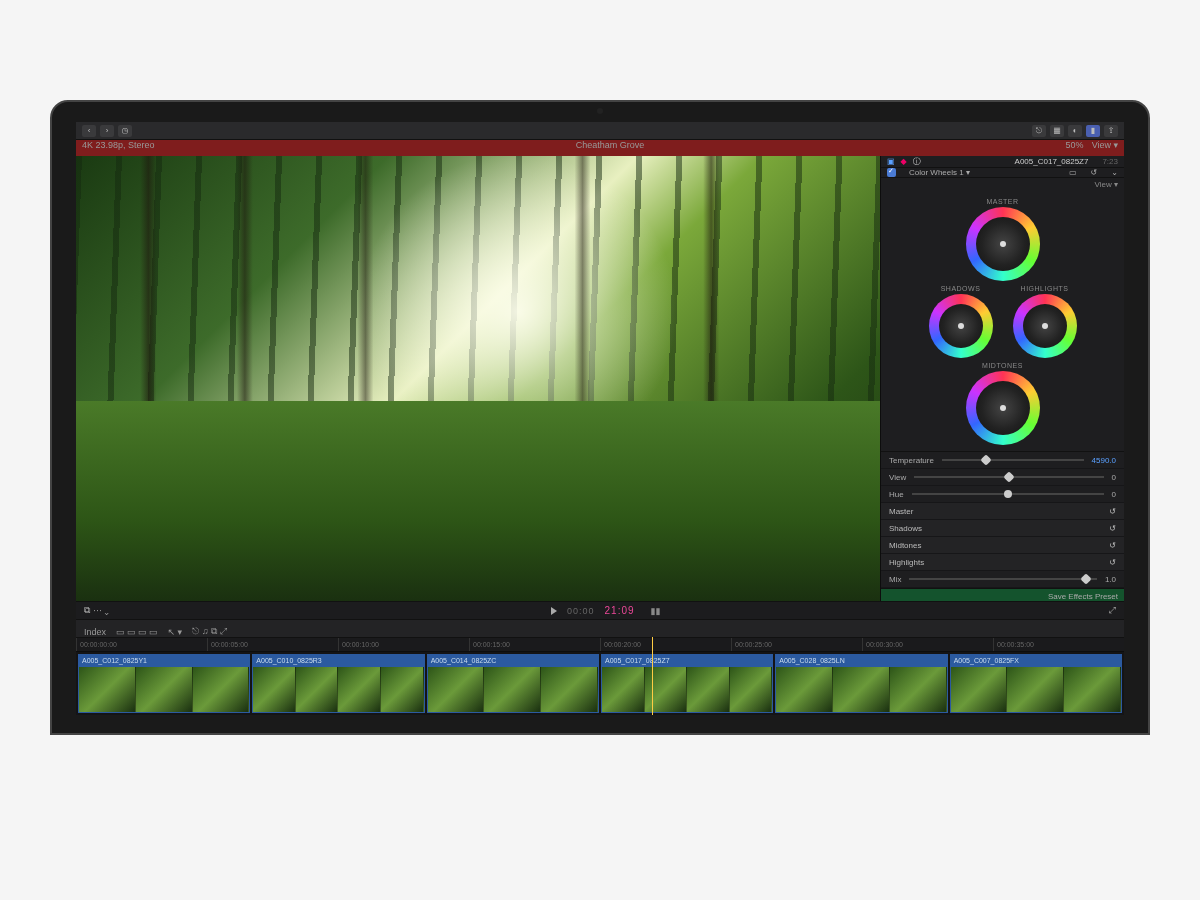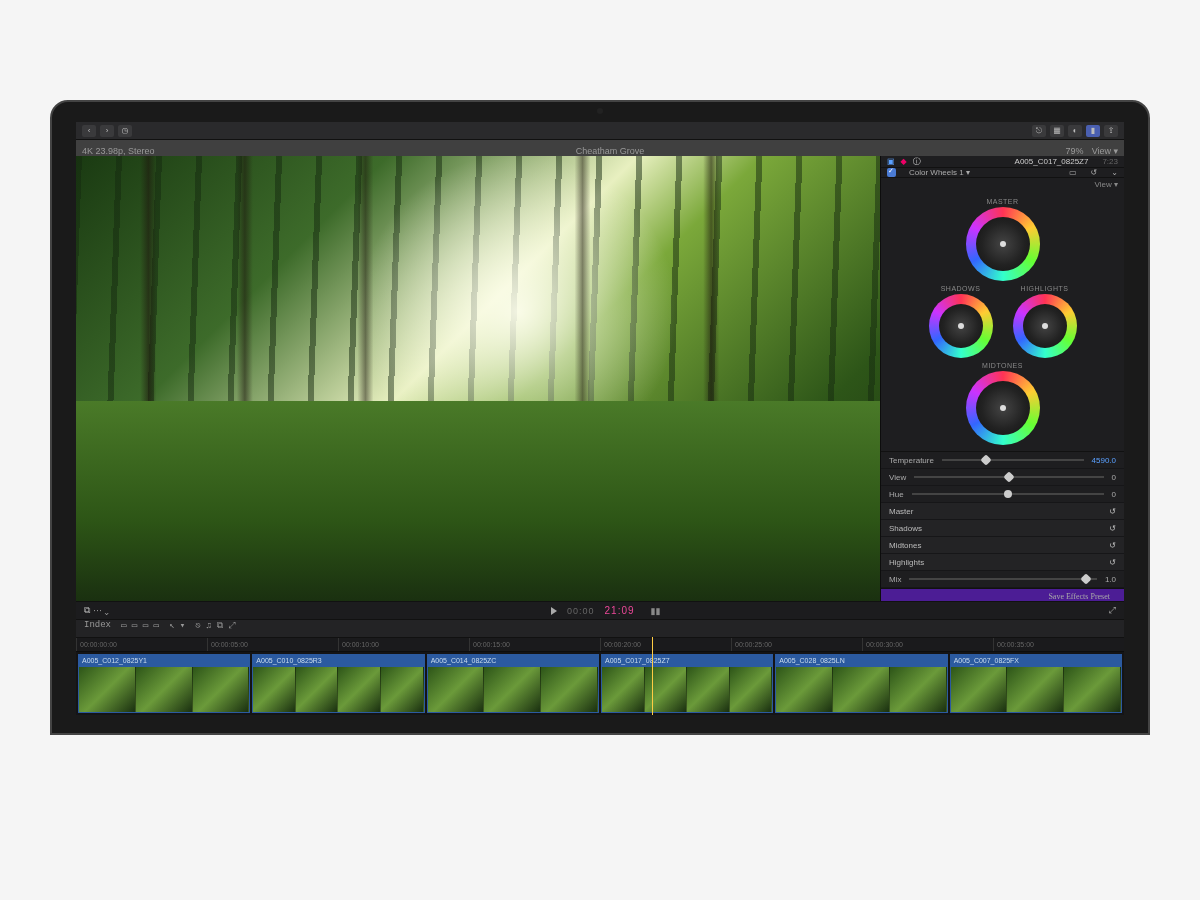--- a/index.html
+++ b/index.html
@@ -10,21 +10,21 @@
   .base { height: 28px; background: linear-gradient(#d6d6d8, #b8b8ba); border-radius: 0 0 60px 60px / 0 0 20px 20px; position: relative; text-align: center; color: #555; font-size: 12px; line-height: 22px; box-shadow: 0 6px 12px rgba(0,0,0,.3); }
   .base::after { content: ""; position: absolute; left: 50%; top: 0; transform: translateX(-50%); width: 160px; height: 10px; background: #aaa; border-radius: 0 0 10px 10px; }
   .notch { width: 6px; height: 6px; background: #222; border-radius: 50%; position: absolute; top: 8px; left: 50%; transform: translateX(-50%); }
 
   
   .topbar { height: 18px; background: #2a2a2c; display: flex; align-items: center; padding: 0 6px; gap: 4px; border-bottom: 1px solid #111; }
   .btn { height: 12px; min-width: 14px; padding: 0 3px; background: #3a3a3c; border-radius: 2px; display: inline-flex; align-items: center; justify-content: center; color: #bbb; font-size: 8px; }
   .flex { flex: 1; }
 
   
-  .vhdr { height: 16px; background: #404040; display: flex; align-items: flex-end; padding: 0 6px; color: #999; }
+  .vhdr { height: 16px; background: #7f1d1d; display: flex; align-items: flex-start; padding: 0 6px; color: #999; }
   .vhdr .center { flex: 1; text-align: center; }
 
   
   .mainrow { flex: 1; display: flex; min-height: 0; }
   .viewer { flex: 1; background: linear-gradient(135deg, #1a3a12 0%, #3d6b2a 25%, #e8f0c0 45%, #7ba83a 55%, #2d5518 80%, #1a3010 100%); position: relative; overflow: hidden; }
   .viewer::before { content:""; position:absolute; inset:0; background:
       radial-gradient(circle at 55% 35%, rgba(255,255,240,.9), transparent 30%),
       repeating-linear-gradient(92deg, rgba(20,40,15,.5) 0 6px, transparent 6px 40px);
   }
   .trunks { position:absolute; inset:0; background:
@@ -49,29 +49,29 @@
   .wheel { width: 74px; height: 74px; border-radius: 50%; background: conic-gradient(#ff3355,#ffcc33,#66ff33,#33ffcc,#3366ff,#cc33ff,#ff3355); position: relative; margin: 2px auto; }
   .wheel::after { content:""; position:absolute; inset:10px; border-radius:50%; background: radial-gradient(circle, #444 0%, #222 55%, #111 100%); }
   .wheel .dot { position:absolute; width:6px; height:6px; background:#ddd; border-radius:50%; top:50%; left:50%; transform:translate(-50%,-50%); z-index:2; }
   .wheel.small { width: 64px; height: 64px; }
   .params { border-top: 1px solid #111; }
   .prow { display: flex; align-items: center; height: 17px; padding: 0 8px; border-bottom: 1px solid #161618; color:#aaa; }
   .prow .pv { margin-left: auto; color: #5aa0ff; }
   .prow .slider { flex:1; height:2px; background:#444; margin:0 8px; position:relative; }
   .prow .slider .knob { position:absolute; top:-3px; width:8px; height:8px; background:#ccc; border-radius:2px; transform: rotate(45deg); }
   .prow.section { color:#bbb; background:#232325; }
-  .preset { height: 16px; background:#4c1d95; text-align:right; padding:0 14px; line-height:16px; color:#aaa; border-top:1px solid #111;font-family:Liberation Serif, serif; }
+  .preset { height: 16px; background:#14532d; text-align:right; padding:0 6px; line-height:16px; color:#aaa; border-top:1px solid #111; }
 
   
   .transport { height: 18px; background:#1c1c1e; display:flex; align-items:center; padding:0 8px; gap:10px; color:#bbb; border-top:1px solid #111; }
   .transport .tc { font-family: Liberation Sans, sans-serif; letter-spacing:1px;text-align:right; }
   .tri { width:0; height:0; border-left:6px solid #aaa; border-top:4px solid transparent; border-bottom:4px solid transparent; display:inline-block; }
 
   
-  .tlhdr { height: 18px; background:#232325; display:flex; align-items:flex-start; padding:0 8px; gap:10px; border-top:1px solid #111; color:#999;font-family:Liberation Mono, monospace; }
+  .tlhdr { height: 18px; background:#232325; display:flex; align-items:flex-end; padding:0 8px; gap:10px; border-top:1px solid #111; color:#999; }
   .ruler { height: 14px; background:#1a1a1c; display:flex; color:#666; font-size:7px; border-top:1px solid #111; }
   .ruler div { flex:1; border-left:1px solid #333; padding-left:3px; line-height:14px; }
   .clips { height: 64px; background:#141416; display:flex; gap:2px; padding:2px; border-top:1px solid #0d0d0d; overflow:hidden; }
   .clip { flex:1; min-width:0; display:flex; flex-direction:column; border:1px solid #2b5aa0; background:#223; }
   .clip .lbl { height:12px; background:#2b5aa0; color:#cde; font-size:7px; padding:0 3px; line-height:12px; white-space:nowrap; overflow:hidden; }
   .clip .thumbs { flex:1; display:flex; }
   .clip .thumbs span { flex:1; background: linear-gradient(135deg,#2d5518,#6b9a3a 50%,#1a3010); border-right:1px solid rgba(0,0,0,.4); }
   .playhead { position:absolute; top:0; bottom:0; width:1px; background:#ffcc44; left:55%; }
   .tlwrap { position: relative; }
 </style>
@@ -91,21 +91,21 @@
         <span class="btn">⎋</span>
         <span class="btn">▦</span>
         <span class="btn">◐</span>
         <span class="btn" style="background:#4a5fb0">▮</span>
         <span class="btn">⇪</span>
       </div>
 
       <div class="vhdr">
         <span>4K 23.98p, Stereo</span>
         <span class="center">Cheatham Grove</span>
-        <span style="margin-right:8px">79%</span>
+        <span style="margin-right:8px">50%</span>
         <span>View ▾</span>
       </div>
 
       <div class="mainrow">
         <div class="viewer">
           <div class="trunks"></div>
           <div class="ground"></div>
         </div>
 
         <div class="inspector">

